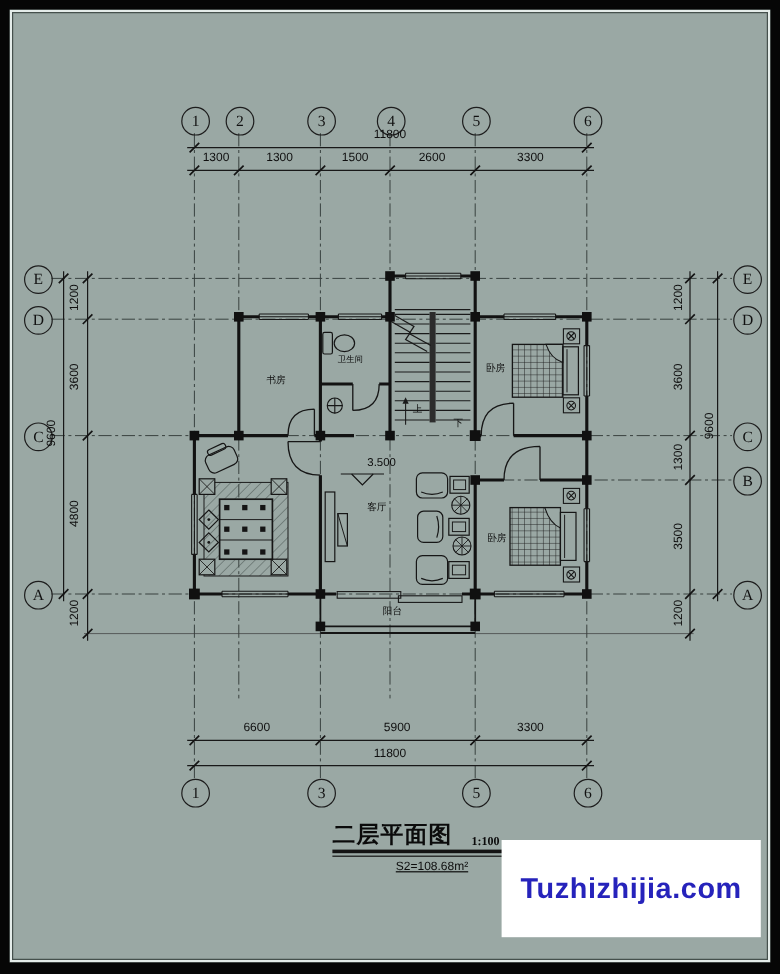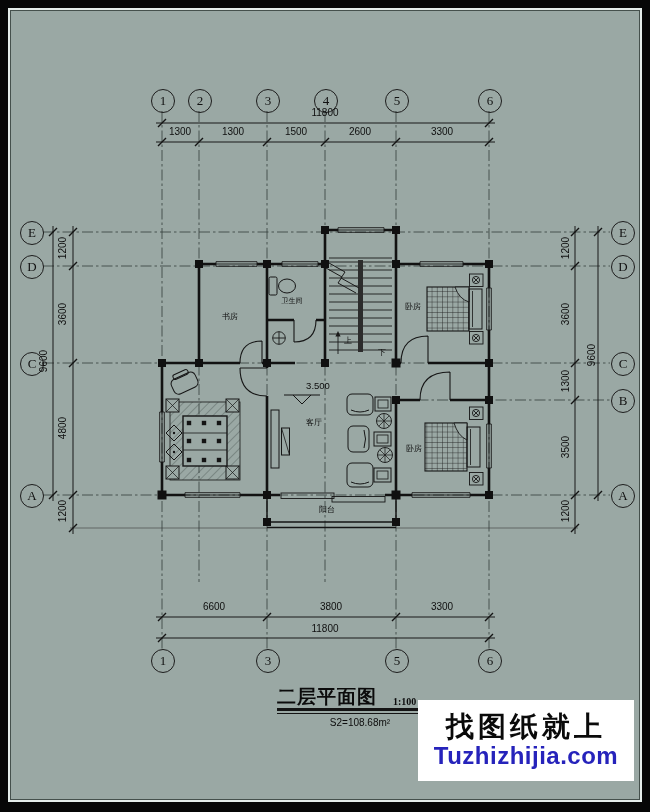--- a/index.html
+++ b/index.html
@@ -20,21 +20,21 @@
   .room.tiny{width:12px;}
   .lvl{position:absolute;left:300px;top:381px;width:36px;font:9.5px/1 "Liberation Sans",sans-serif;
        color:#0d0d0d;text-align:center;}
   
   .title-cn{position:absolute;left:277px;top:687px;font:bold 19px/1 "Liberation Serif",serif;
             color:#0b0b0b;letter-spacing:1px;text-align:center;}
   .title-scale{position:absolute;left:393px;top:697px;font:bold 10px/1 "Liberation Serif",serif;color:#0b0b0b;}
   .tl1{position:absolute;left:277px;top:708px;width:164px;height:2.5px;background:#141414;}
   .tl2{position:absolute;left:277px;top:713px;width:164px;height:1px;background:#141414;}
   .title-area{position:absolute;left:318px;top:718px;width:84px;font:10px/1 "Liberation Sans",sans-serif;
-              color:#0d0d0d;text-align:center;}
+              color:#0d0d0d;text-align:center;text-decoration:underline;}
   
   .wm{position:absolute;left:418px;top:700px;width:216px;height:81px;background:#ffffff;z-index:5;
       display:flex;flex-direction:column;align-items:center;justify-content:center;gap:3px;}
   .wm1{font:bold 28px/1 "Liberation Sans",sans-serif;color:#0a0a0a;letter-spacing:4px;white-space:nowrap;}
   .wm2{font:bold 24px/1 "Liberation Sans",sans-serif;color:#2623bb;letter-spacing:0.5px;white-space:nowrap;text-align:right;}
 </style>
 </head>
 <body>
 
 <div class="canvas">
@@ -276,21 +276,21 @@
   <div class="axis" style="left:611px;top:484px">A</div>
 
   <div class="dim" style="left:300px;top:108px">11800</div>
   <div class="dim" style="left:155px;top:127px">1300</div>
   <div class="dim" style="left:208px;top:127px">1300</div>
   <div class="dim" style="left:271px;top:127px">1500</div>
   <div class="dim" style="left:335px;top:127px">2600</div>
   <div class="dim" style="left:417px;top:127px">3300</div>
 
   <div class="dim" style="left:189px;top:602px">6600</div>
-  <div class="dim" style="left:306px;top:602px">3800</div>
+  <div class="dim" style="left:306px;top:602px">5900</div>
   <div class="dim" style="left:417px;top:602px">3300</div>
   <div class="dim" style="left:300px;top:624px">11800</div>
 
   <div class="dim v" style="left:41px;top:243px">1200</div>
   <div class="dim v" style="left:41px;top:309px">3600</div>
   <div class="dim v" style="left:41px;top:423px">4800</div>
   <div class="dim v" style="left:41px;top:506px">1200</div>
   <div class="dim v" style="left:22px;top:356px">9600</div>
 
   <div class="dim v" style="left:544px;top:243px">1200</div>
@@ -310,16 +310,15 @@
   <div class="room tiny" style="left:376px;top:349px">下</div>
   <div class="lvl">3.500</div>
 
   <div class="title-cn">二层平面图</div>
   <div class="title-scale">1:100</div>
   <div class="tl1"></div>
   <div class="tl2"></div>
   <div class="title-area">S2=108.68m²</div>
 
   <div class="wm">
-    <div class="wm1">找图纸就上</div>
     <div class="wm2">Tuzhizhijia.com</div>
   </div>
 </div>
 
 </body></html>

